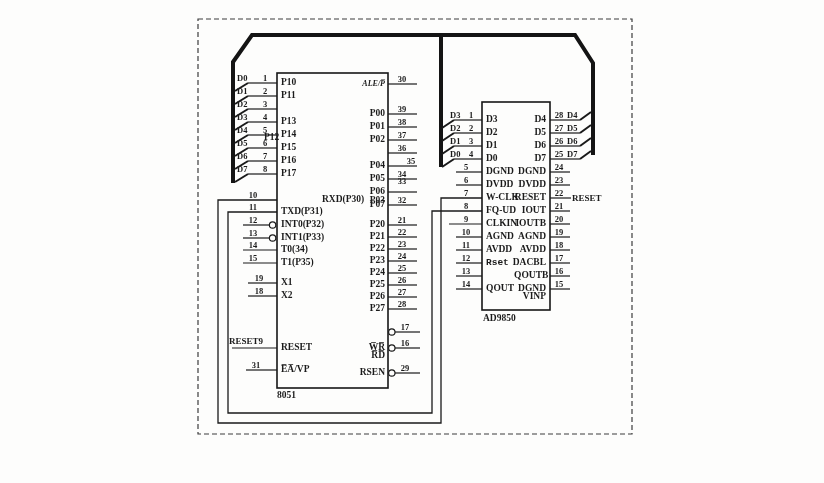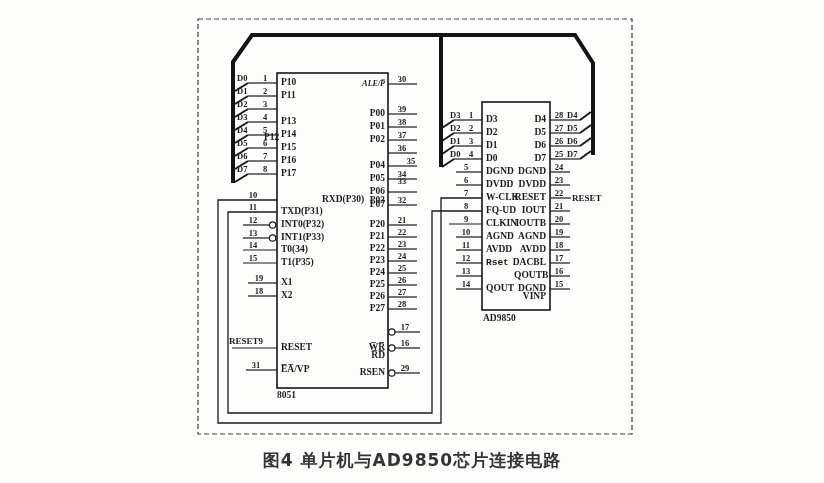--- a/index.html
+++ b/index.html
@@ -271,14 +271,13 @@
       <span class="lbl t-r" style="left: 546px; top: 263px;">DACBL</span>
       <span class="num t-nc" style="left: 559px; top: 262px;">17</span>
       <span class="lbl t-r" style="left: 546px; top: 284px; margin-top: 13px;">VINP</span>
       <span class="num t-nc" style="left: 559px; top: 275px;">16</span>
       <span class="lbl t-r" style="left: 546px; top: 289px;">DGND</span>
       <span class="num t-nc" style="left: 559px; top: 288px;">15</span>
       <span class="chipname" style="left: 277px; top: 391px;">8051</span>
       <span class="chipname" style="left: 483px; top: 314px;">AD9850</span>
     </div>
 
-  <span class="caption">图4 单片机与AD9850芯片连接电路</span>
 </div>
 
 </body></html>

